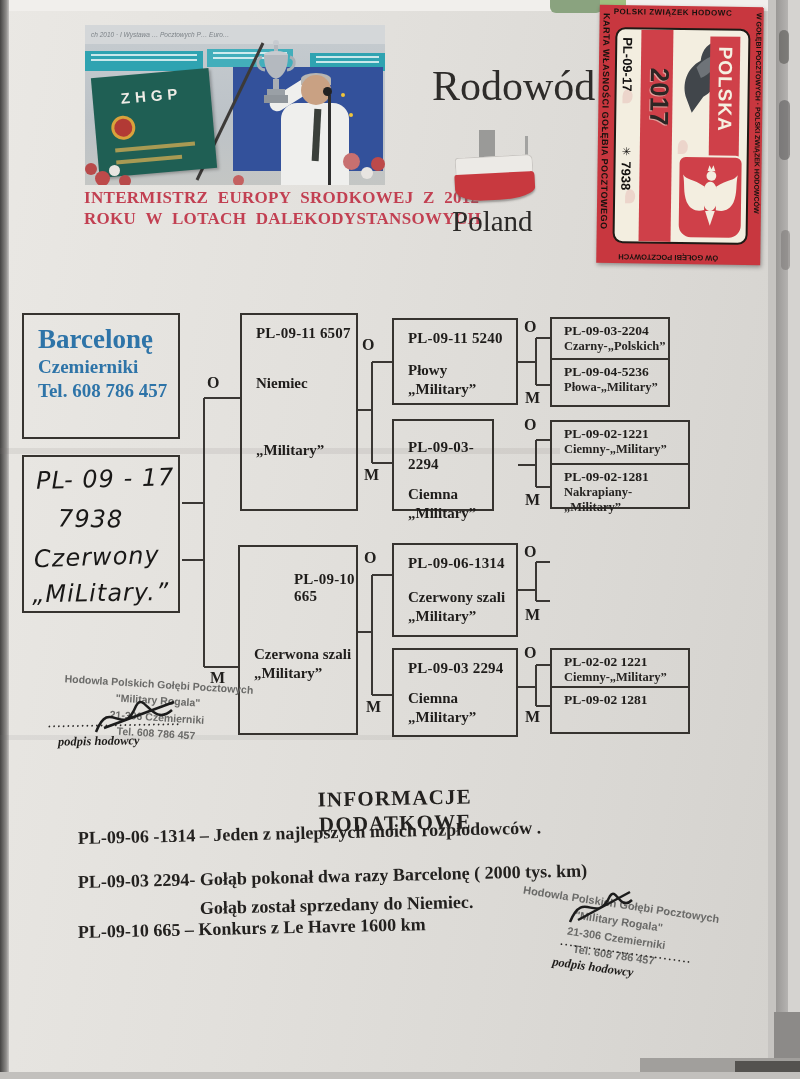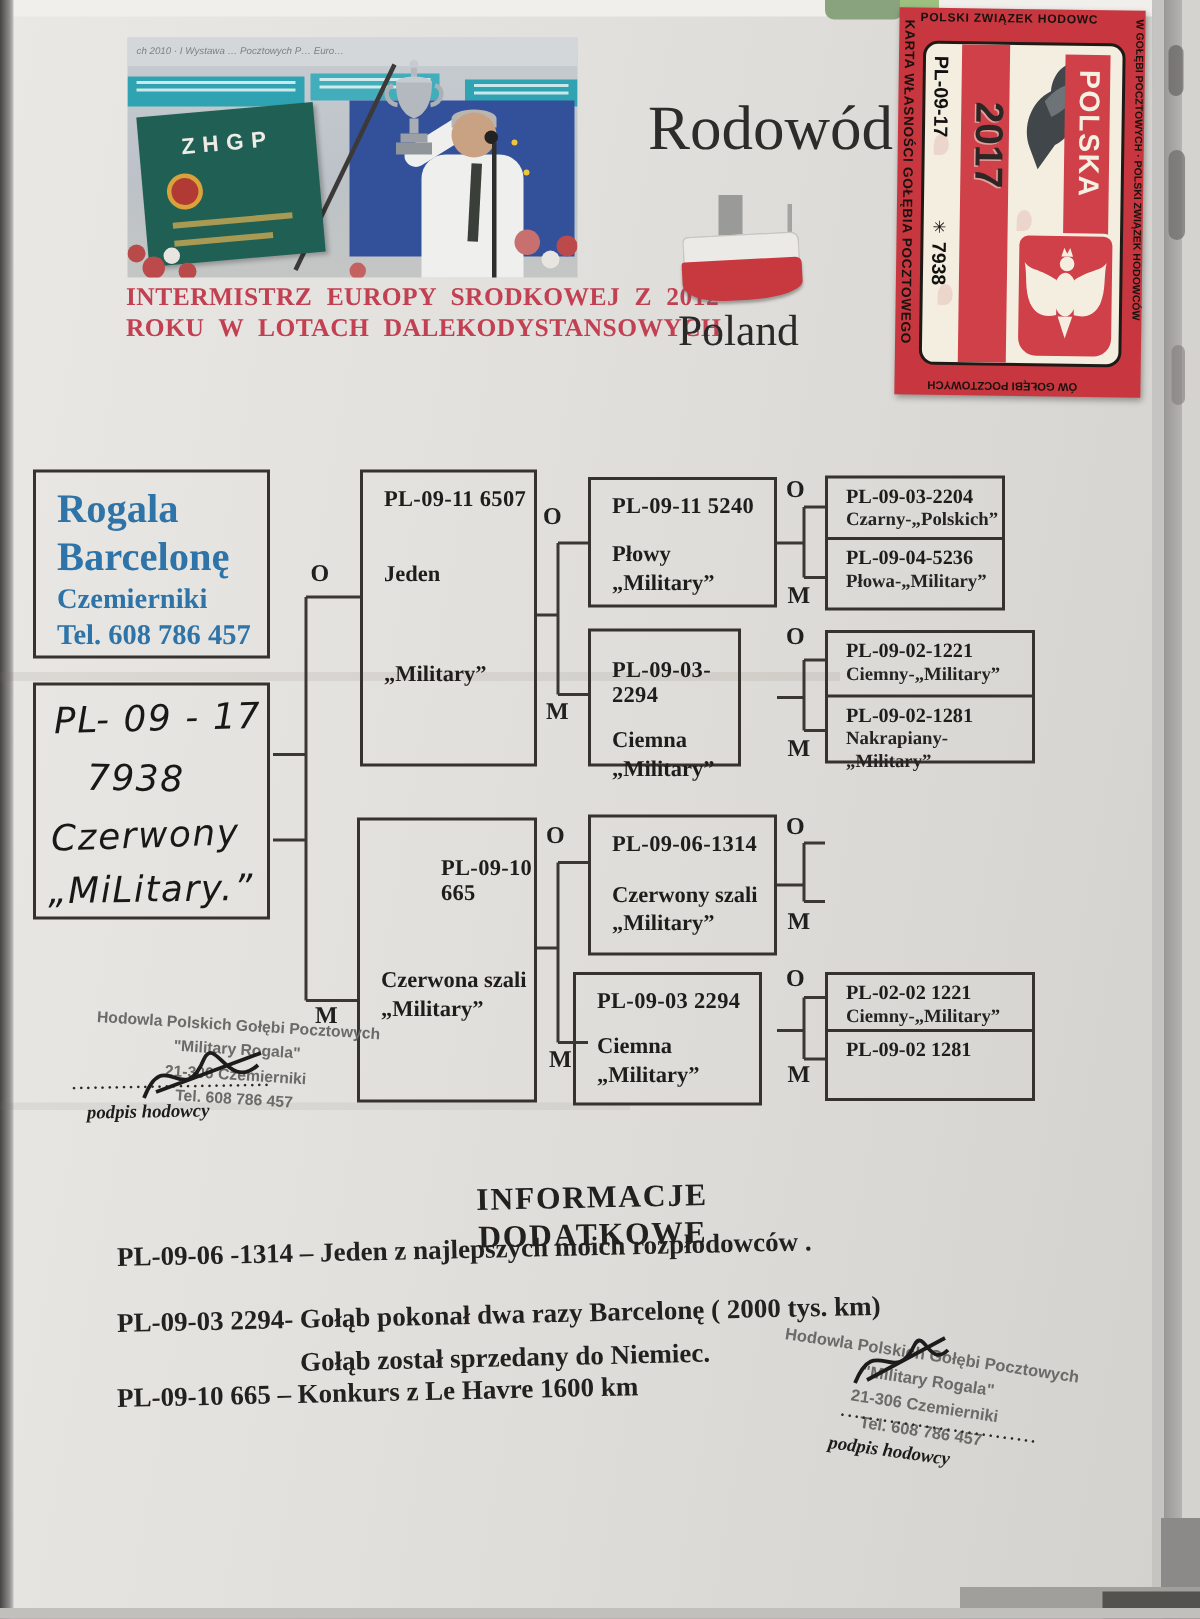--- a/index.html
+++ b/index.html
@@ -252,21 +252,20 @@
           <ellipse cx="30" cy="40" rx="8" ry="15" fill="#f3eee0"></ellipse>
           <path d="M24,30 C12,22 6,24 2,18 C4,28 2,36 6,46 C10,54 16,56 24,54 Z" fill="#f3eee0"></path>
           <path d="M36,30 C48,22 54,24 58,18 C56,28 58,36 54,46 C50,54 44,56 36,54 Z" fill="#f3eee0"></path>
           <path d="M25,55 L30,70 L35,55 Z" fill="#f3eee0"></path>
         </svg>
       </div>
     </div>
   </div>
 
   <div class="box breeder">
-    <div class="big">Rogala</div>
     <div class="big">Barcelonę</div>
     <div class="small">Czemierniki</div>
     <div class="small">Tel. 608 786 457</div>
   </div>
 
   <div class="box subject">
     <div style="left:12px;top:8px;transform:rotate(-1.5deg);">PL- 09 - 17</div>
     <div style="left:34px;top:48px;transform:rotate(1deg);">7938</div>
     <div style="left:10px;top:86px;transform:rotate(-2deg);">Czerwony</div>
     <div style="left:8px;top:122px;transform:rotate(-1deg);">„MiLitary.”</div>
@@ -316,21 +315,21 @@
   <span class="om" style="left:525px;top:389px;">M</span>
   <span class="om" style="left:524px;top:416px;">O</span>
   <span class="om" style="left:525px;top:491px;">M</span>
   <span class="om" style="left:524px;top:543px;">O</span>
   <span class="om" style="left:525px;top:606px;">M</span>
   <span class="om" style="left:524px;top:644px;">O</span>
   <span class="om" style="left:525px;top:708px;">M</span>
 
   <div class="tree-box" style="left:240px;top:313px;width:118px;height:198px;">
     <div class="ring">PL-09-11 6507</div>
-    <div class="desc" style="margin-top:32px;">Jeden</div>
+    <div class="desc" style="margin-top:32px;">Niemiec</div>
     <div class="desc" style="margin-top:48px;">„Military”</div>
   </div>
   <div class="tree-box" style="left:238px;top:545px;width:120px;height:190px;">
     <div class="ring" style="margin-top:14px;margin-left:40px;">PL-09-10 665</div>
     <div class="desc" style="margin-top:40px;">Czerwona szali</div>
     <div class="desc">„Military”</div>
   </div>
 
   <div class="tree-box" style="left:392px;top:318px;width:126px;height:87px;">
     <div class="ring">PL-09-11 5240</div>
@@ -340,21 +339,21 @@
   <div class="tree-box" style="left:392px;top:419px;width:102px;height:92px;">
     <div class="ring" style="margin-top:8px;">PL-09-03-2294</div>
     <div class="desc" style="margin-top:12px;">Ciemna</div>
     <div class="desc">„Military”</div>
   </div>
   <div class="tree-box" style="left:392px;top:543px;width:126px;height:94px;">
     <div class="ring">PL-09-06-1314</div>
     <div class="desc" style="margin-top:16px;">Czerwony szali</div>
     <div class="desc">„Military”</div>
   </div>
-  <div class="tree-box" style="left:382px;top:648px;width:126px;height:89px;">
+  <div class="tree-box" style="left:392px;top:648px;width:126px;height:89px;">
     <div class="ring">PL-09-03 2294</div>
     <div class="desc" style="margin-top:12px;">Ciemna</div>
     <div class="desc">„Military”</div>
   </div>
 
   <div class="gg-pair" style="left:550px;top:317px;width:120px;">
     <div class="gg-cell first" style="height:41px;">
       <div class="ring">PL-09-03-2204</div>
       <div class="desc">Czarny-„Polskich”</div>
     </div>

